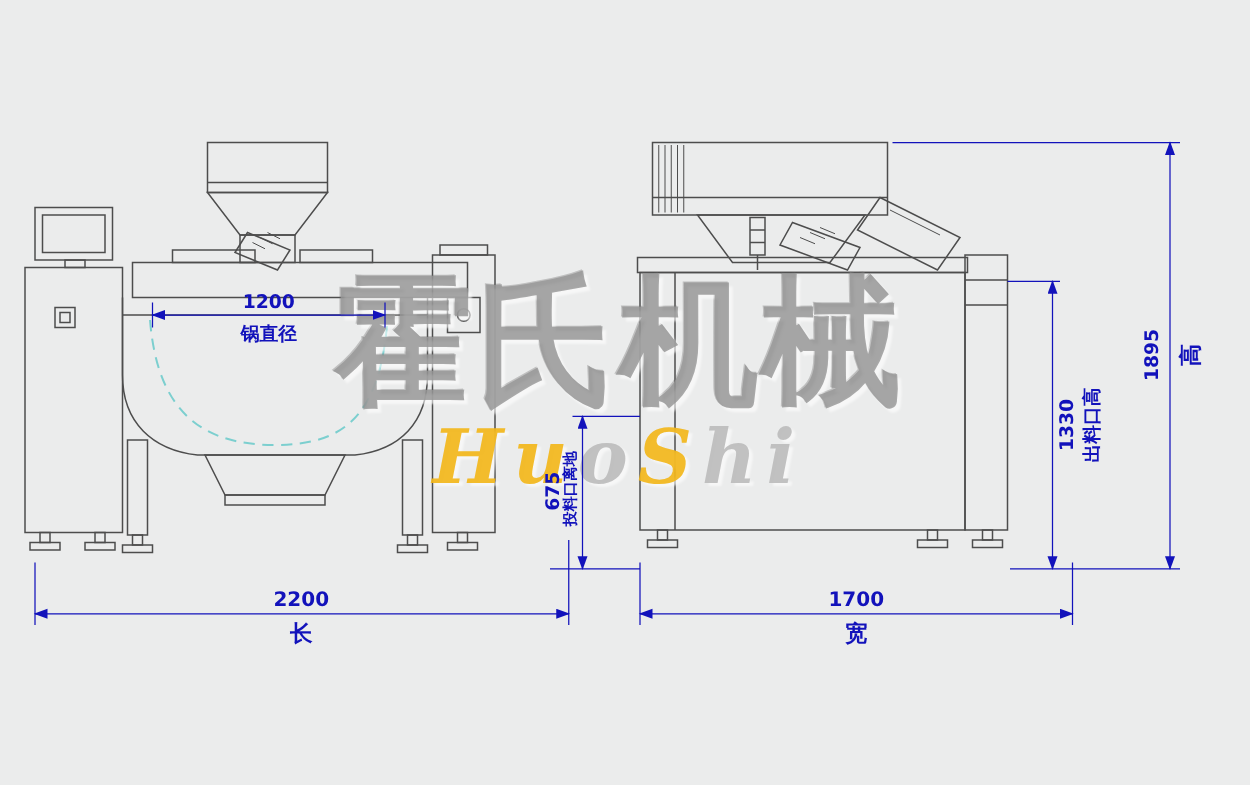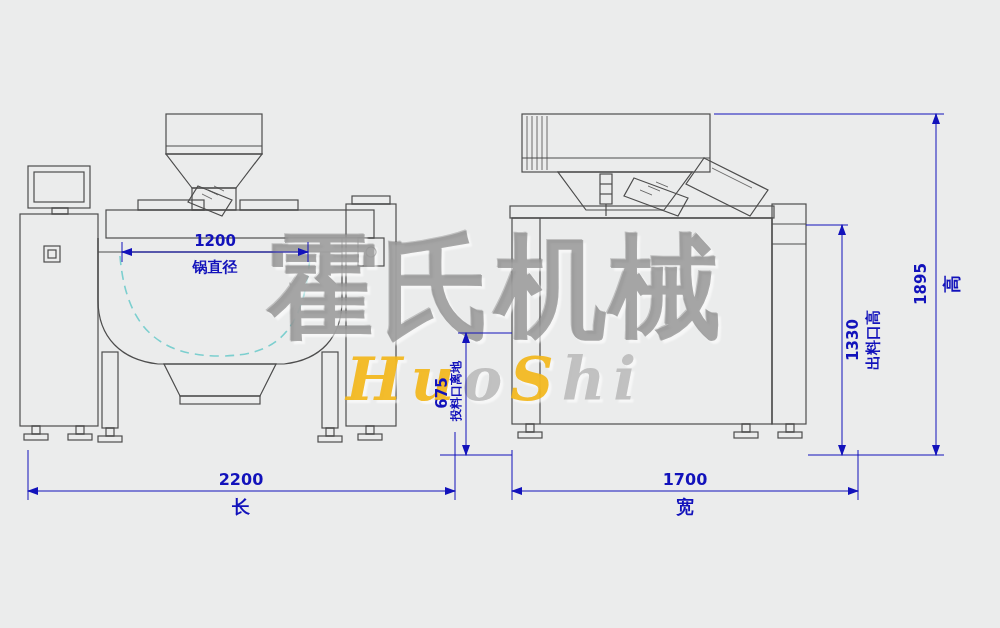--- a/index.html
+++ b/index.html
@@ -1,21 +1,21 @@
 <!DOCTYPE html>
 <html><head>
 <meta charset="utf-8">
 <style>
   html,body{margin:0;padding:0;}
   body{background:#dfdfdf;font-family:"DejaVu Sans",sans-serif;}
   #stage{position:relative;width:1000px;height:628px;background:#ebecec;overflow:hidden;}
   #stage svg{position:absolute;left:0;top:0;}
   #art{z-index:1;}
   #dims{z-index:3;pointer-events:none;}
-  .wm{position:absolute;z-index:2;left:225px;top:231px;width:540px;text-align:center;pointer-events:none;}
+  .wm{position:absolute;z-index:2;left:225px;top:218px;width:540px;text-align:center;pointer-events:none;}
   .wm-cn{font-family:"DejaVu Sans",sans-serif;font-weight:900;font-size:112px;line-height:1.0;
          letter-spacing:2px;color:rgba(150,150,150,0.82);
          text-shadow:3px 3px 2px rgba(255,255,255,0.6), -1px -1px 0 rgba(110,110,110,0.35);}
   .wm-en{font-family:"DejaVu Serif",serif;font-style:italic;font-weight:bold;font-size:60px;line-height:1.0;
          margin-top:6px;letter-spacing:8px;
          text-shadow:3px 3px 2px rgba(255,255,255,0.6);}
   .wm-en .y{color:rgba(242,182,26,0.92);}
   .wm-en .g{color:rgba(185,185,185,0.88);}
   
   .ln{stroke:#4d4d4d;stroke-width:1.2;fill:none;}

